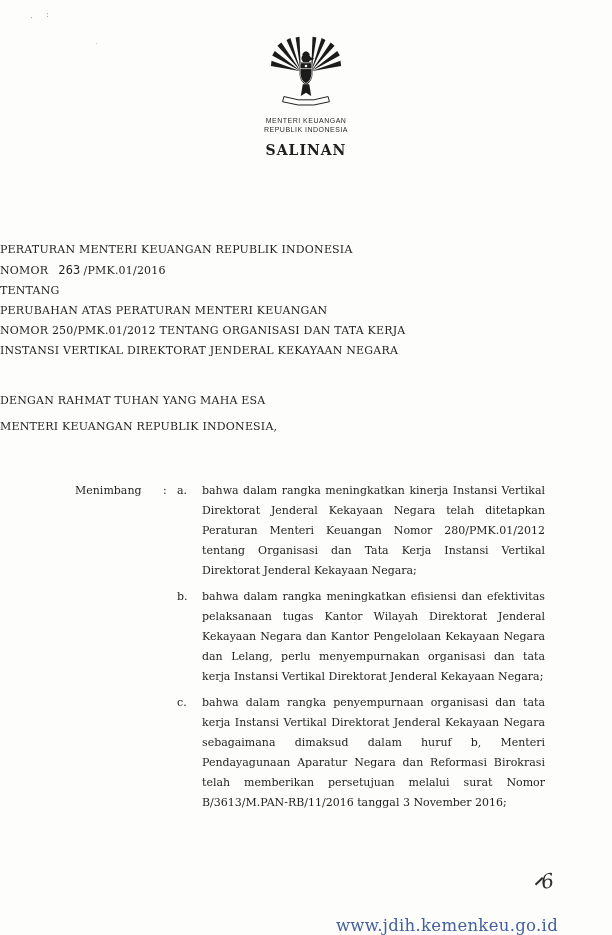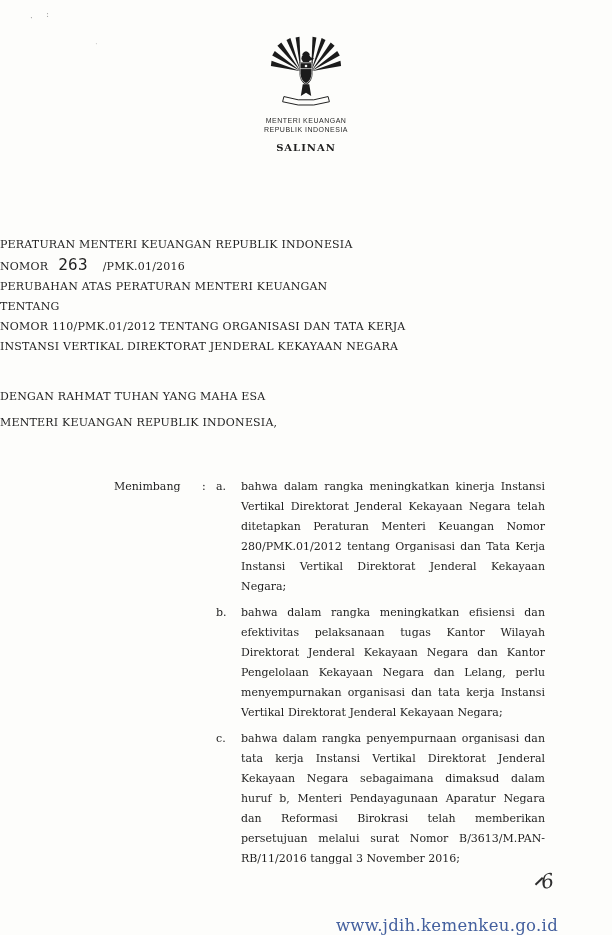--- a/index.html
+++ b/index.html
@@ -23,44 +23,44 @@
   .letterhead { text-align:center; padding-top:36px; }
   .emblem { display:inline-block; line-height:0; }
   .ministry {
     margin-top:3px;
     font-family:"Liberation Sans", sans-serif;
     font-size:7px; line-height:9px; letter-spacing:.5px;
     color:#2b2b2b;
   }
   .salinan {
     margin-top:8px;
-    font-size:10px; font-weight:bold; letter-spacing:1px;
+    font-size:14px; font-weight:bold; letter-spacing:1px;
   }
 
   
   .title-block {
     margin-top:82px;
     font-size:11px; line-height:20px; letter-spacing:.2px;
   }
   .nomor-num {
     display:inline-block;
-    margin:0 15px 0 10px;
+    margin:0 3px 0 10px;
     font-family:"DejaVu Sans Mono", monospace;
-    font-size:16px;
+    font-size:12px;
   }
   .invocation { margin-top:30px; }
   .authority  { margin-top:6px; }
 
   
   .considerations {
     margin-top:44px;
     padding-left:75px; padding-right:67px;
     font-size:11px; line-height:20px;
   }
-  .c-row { display:grid; grid-template-columns:88px 14px 1fr; align-items:start;margin-left:39px; }
+  .c-row { display:grid; grid-template-columns:88px 14px 1fr; align-items:start; }
   .c-item { display:grid; grid-template-columns:25px 1fr; margin-bottom:6px; }
   .c-text { text-align:justify; }
 
   
   .page-mark {
     position:absolute; right:58px; bottom:42px;
     font-size:20px; font-style:italic; color:#2e2e2e;
     transform:rotate(-9deg);
   }
   .page-mark::before{
@@ -115,23 +115,23 @@
       <div>REPUBLIK INDONESIA</div>
     </div>
     <div class="salinan">SALINAN</div>
   </header>
 
   <section class="title-block">
     <div>PERATURAN MENTERI KEUANGAN REPUBLIK INDONESIA</div>
     <div>
       <span>NOMOR</span><span class="nomor-num">263</span><span>/PMK.01/2016</span>
     </div>
+    <div>TENTANG</div>
     <div>PERUBAHAN ATAS PERATURAN MENTERI KEUANGAN</div>
-    <div>TENTANG</div>
-    <div>NOMOR 110/PMK.01/2012 TENTANG ORGANISASI DAN TATA KERJA</div>
+    <div>NOMOR 250/PMK.01/2012 TENTANG ORGANISASI DAN TATA KERJA</div>
     <div>INSTANSI VERTIKAL DIREKTORAT JENDERAL KEKAYAAN NEGARA</div>
     <div class="invocation">DENGAN RAHMAT TUHAN YANG MAHA ESA</div>
     <div class="authority">MENTERI KEUANGAN REPUBLIK INDONESIA,</div>
   </section>
 
   <section class="considerations">
     <div class="c-row">
       <div>Menimbang</div>
       <div>:</div>
       <div>

